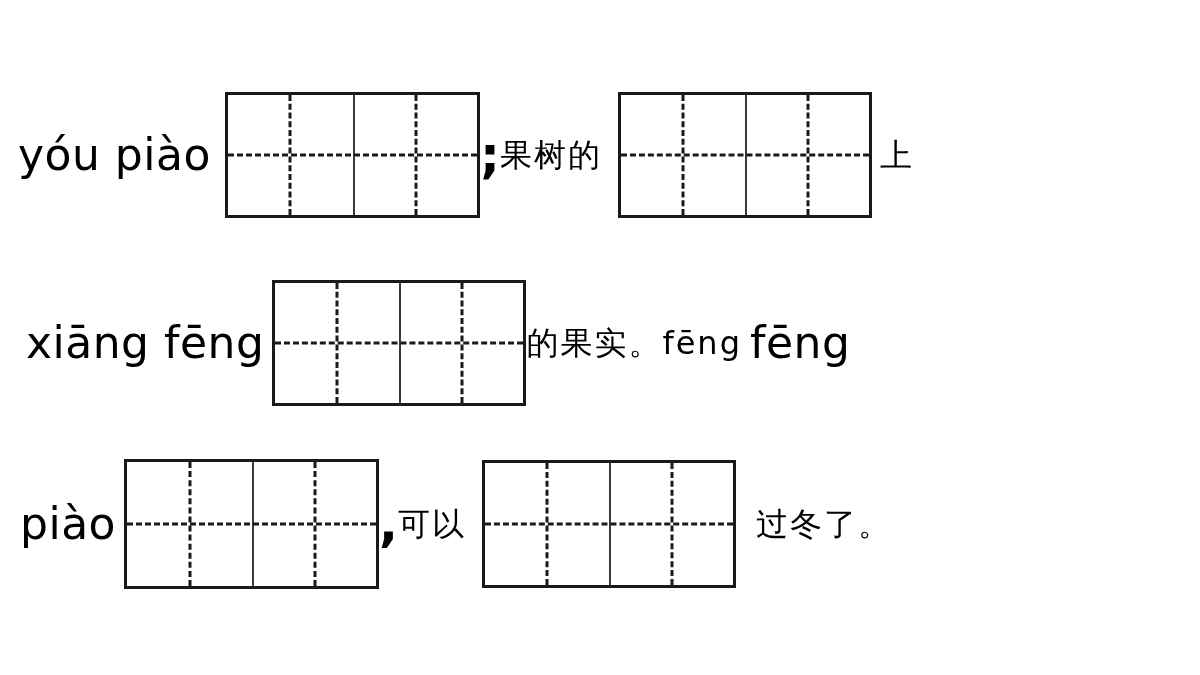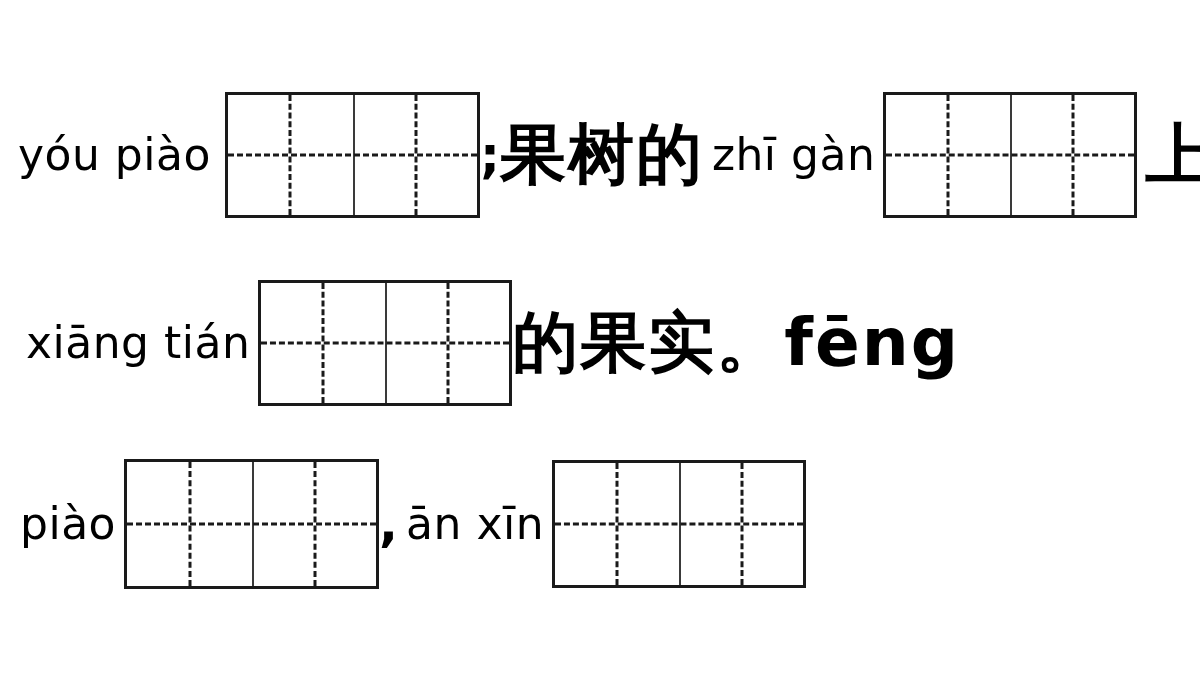--- a/index.html
+++ b/index.html
@@ -31,24 +31,24 @@
     flex-direction: row;
     align-items: center;
     white-space: nowrap;
   }
   .line-1 { top: 92px;  height: 126px; }
   .line-2 { top: 280px; height: 126px; }
   .line-3 { top: 460px; height: 128px; }
 
   
   .han {
-    font-size: 66px;
+    font-size: 32px;
     line-height: 1;
     letter-spacing: 2px;
-    font-weight: 700;
+    font-weight: 400;
     font-family: "DejaVu Sans", "Liberation Sans", sans-serif;
   }
   .pinyin {
     font-size: 44px;
     line-height: 1;
     letter-spacing: 0.5px;
     font-weight: 400;
     font-family: "DejaVu Sans", "Liberation Sans", sans-serif;
   }
   .punct {
@@ -118,75 +118,76 @@
       <span class="grid-cells">
         <span class="grid-cell" style="width:125px;"></span>
         <span class="grid-cell" style="width:124px;"></span>
       </span>
       <span class="grid-mid"></span>
     </span>
 
     <span class="punct">;</span>
     <span class="han">果树的</span>
     <span class="sp-s"></span>
-    <span class="pinyin">zhī gàn</span>
     <span class="sp-s"></span>
 
     <span class="grid-box" style="width:248px;height:120px;">
       <span class="grid-cells">
         <span class="grid-cell" style="width:124px;"></span>
         <span class="grid-cell" style="width:124px;"></span>
       </span>
       <span class="grid-mid"></span>
     </span>
 
     <span class="sp-s"></span>
     <span class="han">上</span>
   </div>
 
   <div class="line line-2" style="padding-left:18px;">
 
     <span class="sp-s"></span>
-    <span class="pinyin">xiāng tián</span>
+    <span class="pinyin">xiāng fēng</span>
     <span class="sp-s"></span>
 
     <span class="grid-box" style="width:248px;height:120px;">
       <span class="grid-cells">
         <span class="grid-cell" style="width:124px;"></span>
         <span class="grid-cell" style="width:124px;"></span>
       </span>
       <span class="grid-mid"></span>
     </span>
 
     <span class="han">的果实。fēng</span>
     <span class="sp-s"></span>
+    <span class="pinyin">fēng</span>
   </div>
 
   <div class="line line-3" style="padding-left:20px;">
 
     <span class="pinyin">piào</span>
     <span class="sp-s"></span>
 
     <span class="grid-box" style="width:249px;height:124px;">
       <span class="grid-cells">
         <span class="grid-cell" style="width:125px;"></span>
         <span class="grid-cell" style="width:124px;"></span>
       </span>
       <span class="grid-mid"></span>
     </span>
 
     <span class="punct">,</span>
+    <span class="han">可以</span>
     <span class="sp-s"></span>
-    <span class="pinyin">ān xīn</span>
     <span class="sp-s"></span>
 
     <span class="grid-box" style="width:248px;height:122px;">
       <span class="grid-cells">
         <span class="grid-cell" style="width:124px;"></span>
         <span class="grid-cell" style="width:124px;"></span>
       </span>
       <span class="grid-mid"></span>
     </span>
 
     <span class="sp-l"></span>
+    <span class="han">过冬了。</span>
   </div>
 
 </div>
 
 </body></html>

